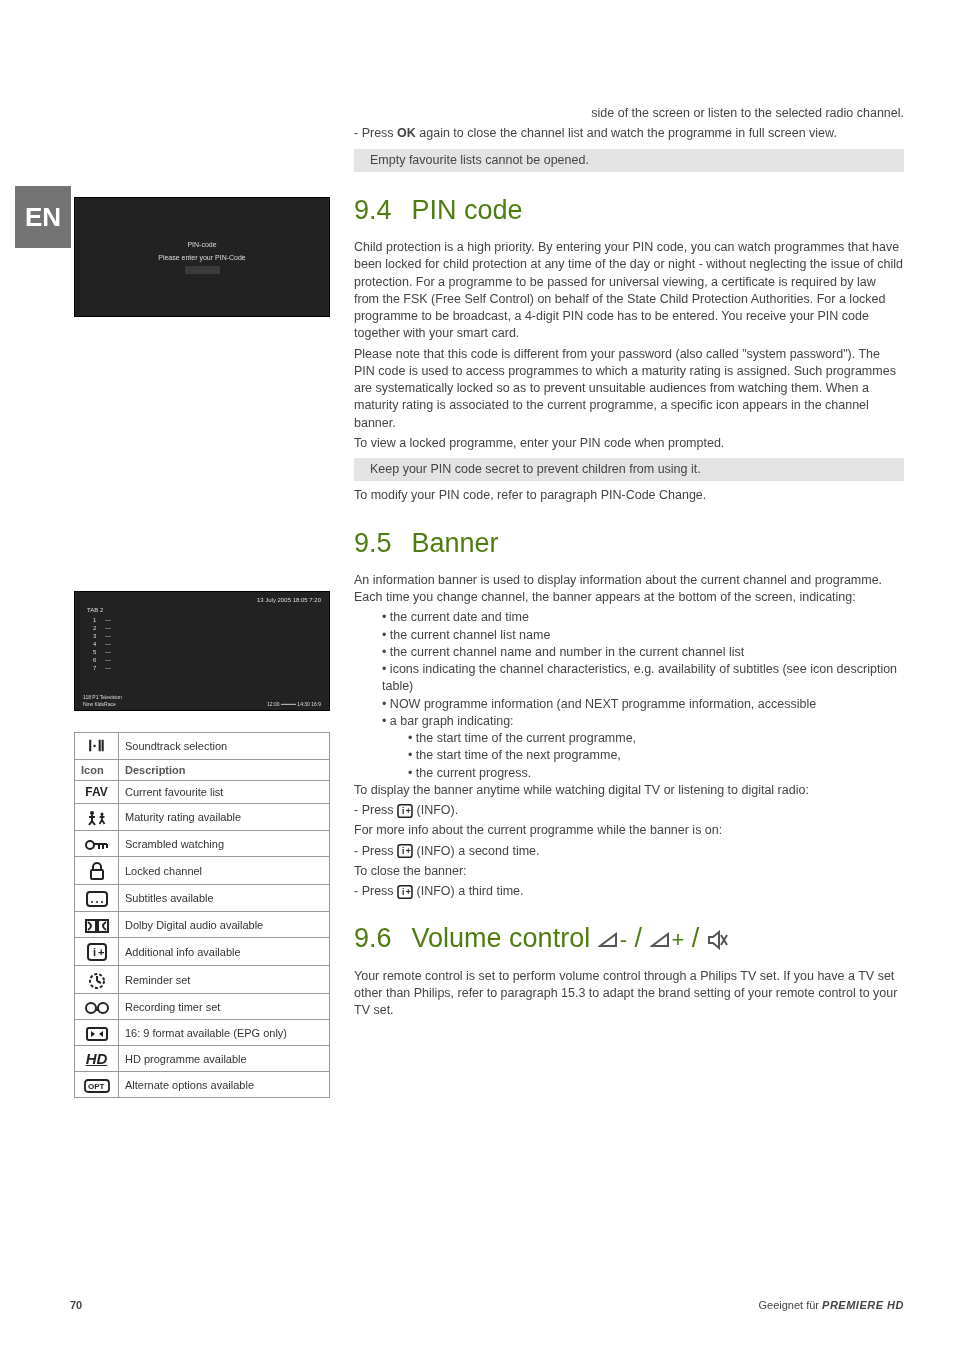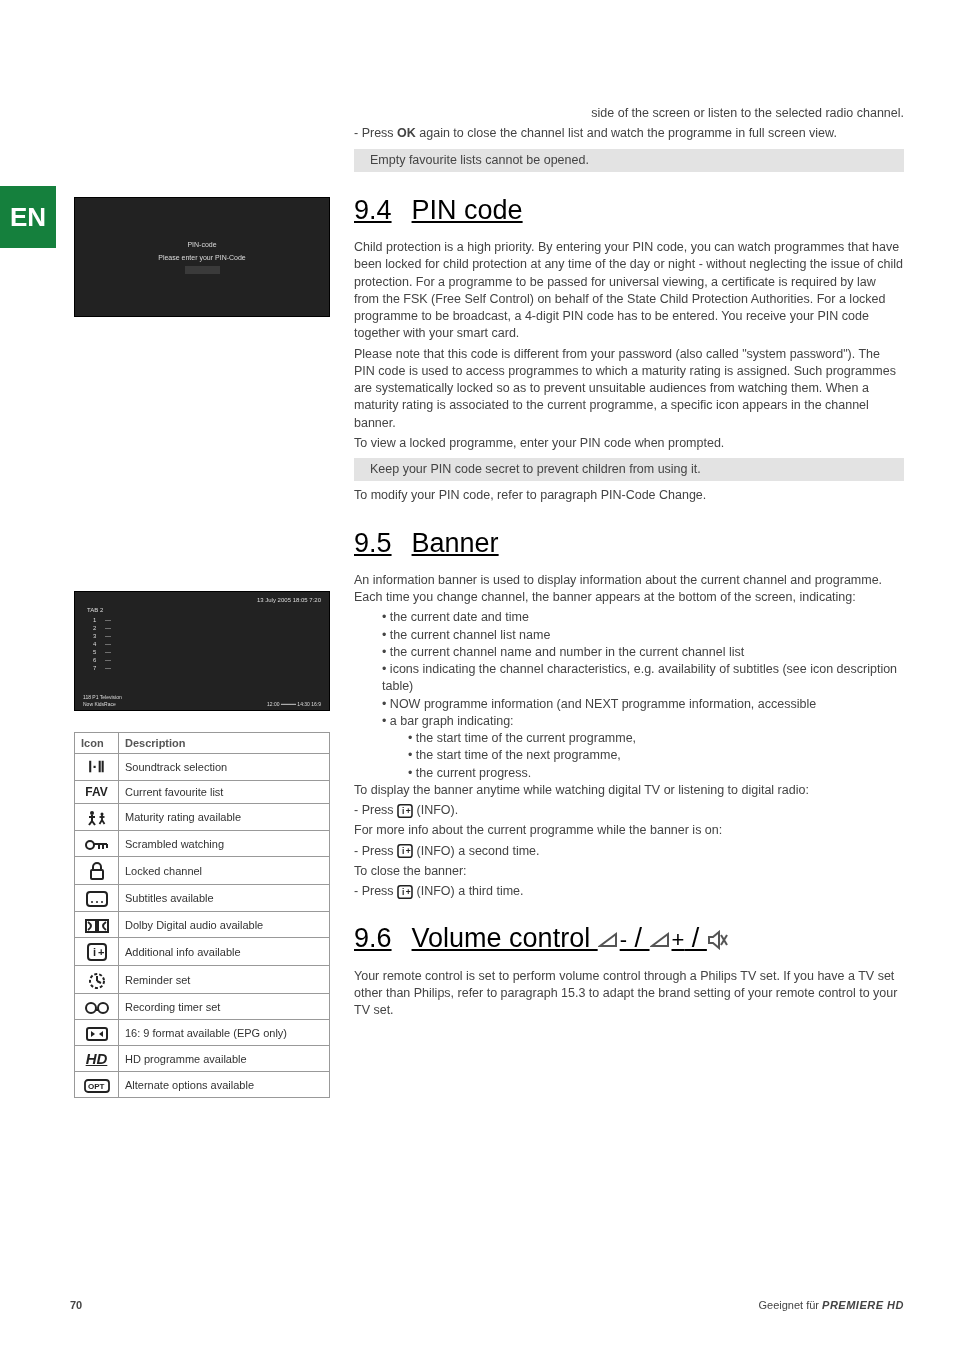--- a/index.html
+++ b/index.html
@@ -9,25 +9,25 @@
     color: #333;
     width: 954px;
     height: 1351px;
     position: relative;
     padding-left: 74px;
     padding-right: 50px;
     padding-top: 105px;
   }
   .en-tab {
     position: absolute;
-    left: 0;
+    left: 15px;
     top: 186px;
     width: 56px;
     height: 62px;
-    background: #15803d;
+    background: #737373;
     color: #fff;
     font-size: 26px;
     font-weight: bold;
     display: flex;
     align-items: center;
     justify-content: center;
   }
   .left-col {
     position: absolute;
     left: 74px;
@@ -86,24 +86,23 @@
   .main p { margin-bottom: 3px; }
   .graybox {
     background: #e3e3e3;
     padding: 3px 16px;
     margin: 6px 0;
     font-size: 12.5px;
   }
   h2 {
     font-size: 27px;
     font-weight: normal;
-    color: #000000;
+    color: #4d7c0f;
     margin-top: 20px;
     margin-bottom: 10px;
-    text-decoration: underline;
   }
   h2 .num { margin-right: 20px; }
   .bullets { margin-left: 28px; }
   .bullets div::before { content: "• "; }
   .sub-bullets { margin-left: 54px; }
   .sub-bullets div::before { content: "• "; }
   .footer {
     position: absolute;
     bottom: 40px;
     left: 70px;
@@ -167,27 +166,27 @@
     <div style="display:flex;justify-content:space-between;">
       <span>Now    KidsRace</span>
       <span>12:00 ━━━━━ 14:30  16:9</span>
     </div>
   </div>
 </div>
 
 <table class="icon-table left-col">
   <tbody>
       <tr>
+        <td class="icon"><span class="sym">Ⅰ·Ⅱ</span></td>
+        <td>Soundtrack selection</td>
+      </tr>
+  <tr>
     <th>Icon</th>
     <th>Description</th>
   </tr>
-  <tr>
-        <td class="icon"><span class="sym">Ⅰ·Ⅱ</span></td>
-        <td>Soundtrack selection</td>
-      </tr>
   <tr>
         <td class="icon" style="font-size:12px;">FAV</td>
         <td>Current favourite list</td>
       </tr>
   <tr>
         <td class="icon">
     <svg width="22" height="16" viewBox="0 0 22 16">
             <circle cx="6" cy="3" r="2" fill="#222"></circle>
             <line x1="6" y1="5" x2="6" y2="11" stroke="#222" stroke-width="2"></line>
             <line x1="3" y1="7" x2="9" y2="7" stroke="#222" stroke-width="2"></line>

